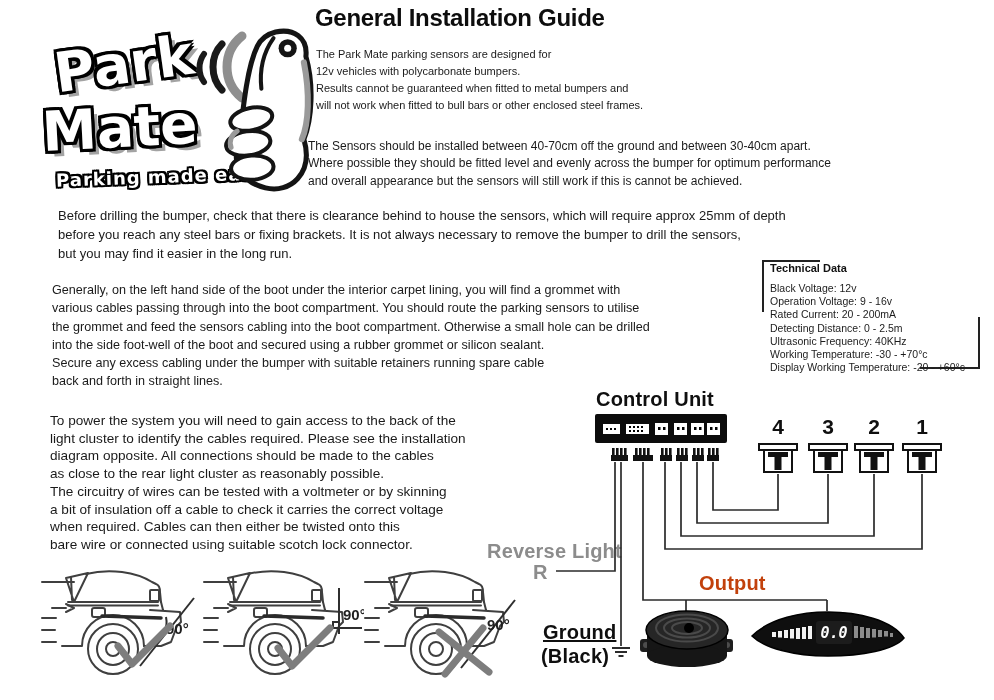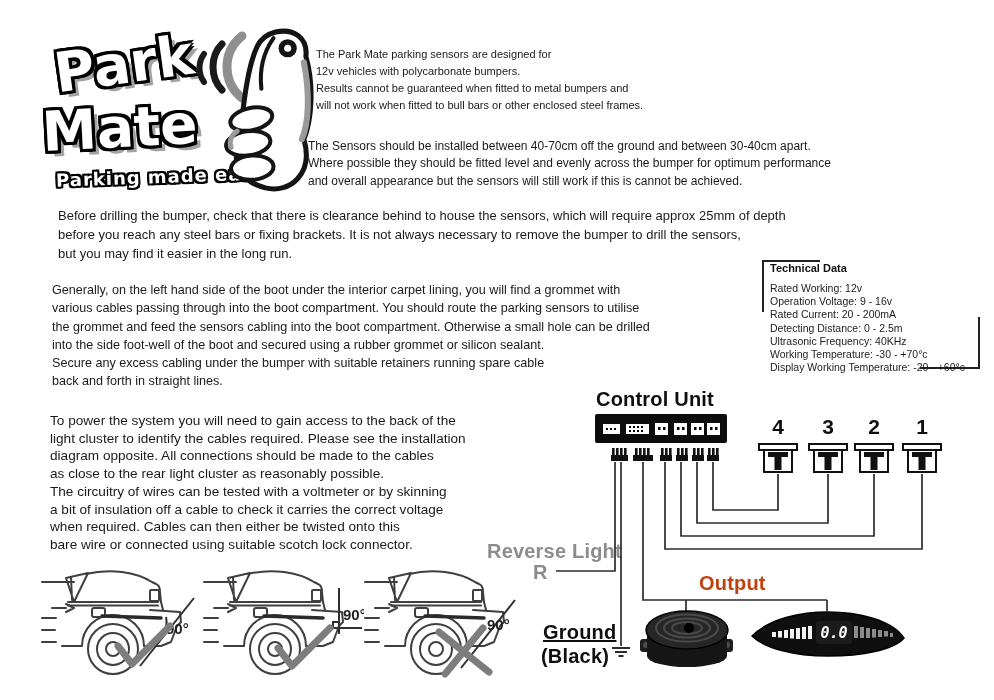--- a/index.html
+++ b/index.html
@@ -67,20 +67,21 @@
         <ellipse cx="28" cy="92" rx="21" ry="11" transform="rotate(-12 28 92)" fill="#fff" stroke="#141414" stroke-width="4"></ellipse>
         <ellipse cx="25" cy="116" rx="22" ry="12" transform="rotate(-8 25 116)" fill="#fff" stroke="#141414" stroke-width="4"></ellipse>
         <ellipse cx="29" cy="140" rx="21" ry="12" transform="rotate(-4 29 140)" fill="#fff" stroke="#141414" stroke-width="4"></ellipse>
         <path d="M14,104 C8,108 6,114 8,120" fill="none" stroke="#9a9a9a" stroke-width="5" stroke-linecap="round"></path>
         <circle cx="64" cy="22" r="9" fill="#141414"></circle>
         <circle cx="64" cy="22" r="3.5" fill="#ffffff"></circle>
       </svg>
     </div>
   </div>
 
+  <div class="abs doc-title">General Installation Guide</div>
   <div class="abs para p1">The Park Mate parking sensors are designed for
 12v vehicles with polycarbonate bumpers.
 Results cannot be guaranteed when fitted to metal bumpers and
 will not work when fitted to bull bars or other enclosed steel frames.</div>
   <div class="abs para p2">The Sensors should be installed between 40-70cm off the ground and between 30-40cm apart.
 Where possible they should be fitted level and evenly across the bumper for optimum performance
 and overall appearance but the sensors will still work if this is cannot be achieved.</div>
   <div class="abs para p3">Before drilling the bumper, check that there is clearance behind to house the sensors, which will require approx 25mm of depth
 before you reach any steel bars or fixing brackets. It is not always necessary to remove the bumper to drill the sensors,
 but you may find it easier in the long run.</div>
@@ -96,21 +97,21 @@
 as close to the rear light cluster as reasonably possible.
 The circuitry of wires can be tested with a voltmeter or by skinning
 a bit of insulation off a cable to check it carries the correct voltage
 when required. Cables can then either be twisted onto this
 bare wire or connected using suitable scotch lock connector.</div>
 
   <div class="abs corner-tl"></div>
   <div class="abs corner-br"></div>
   <div class="abs techbox z2">
     <div class="tb-title">Technical Data</div>
-    <div class="tb-line">Rated Working: 12v</div>
+    <div class="tb-line">Black Voltage: 12v</div>
     <div class="tb-line">Operation Voltage: 9 - 16v</div>
     <div class="tb-line">Rated Current: 20 - 200mA</div>
     <div class="tb-line">Detecting Distance: 0 - 2.5m</div>
     <div class="tb-line">Ultrasonic Frequency: 40KHz</div>
     <div class="tb-line">Working Temperature: -30 - +70°c</div>
     <div class="tb-line">Display Working Temperature: -20 - +60°c</div>
   </div>
 
   <svg class="abs z1" style="left:0;top:0;" width="994" height="700" viewBox="0 0 994 700">
     <g fill="none" stroke="#2b2b2b" stroke-width="1.7">

